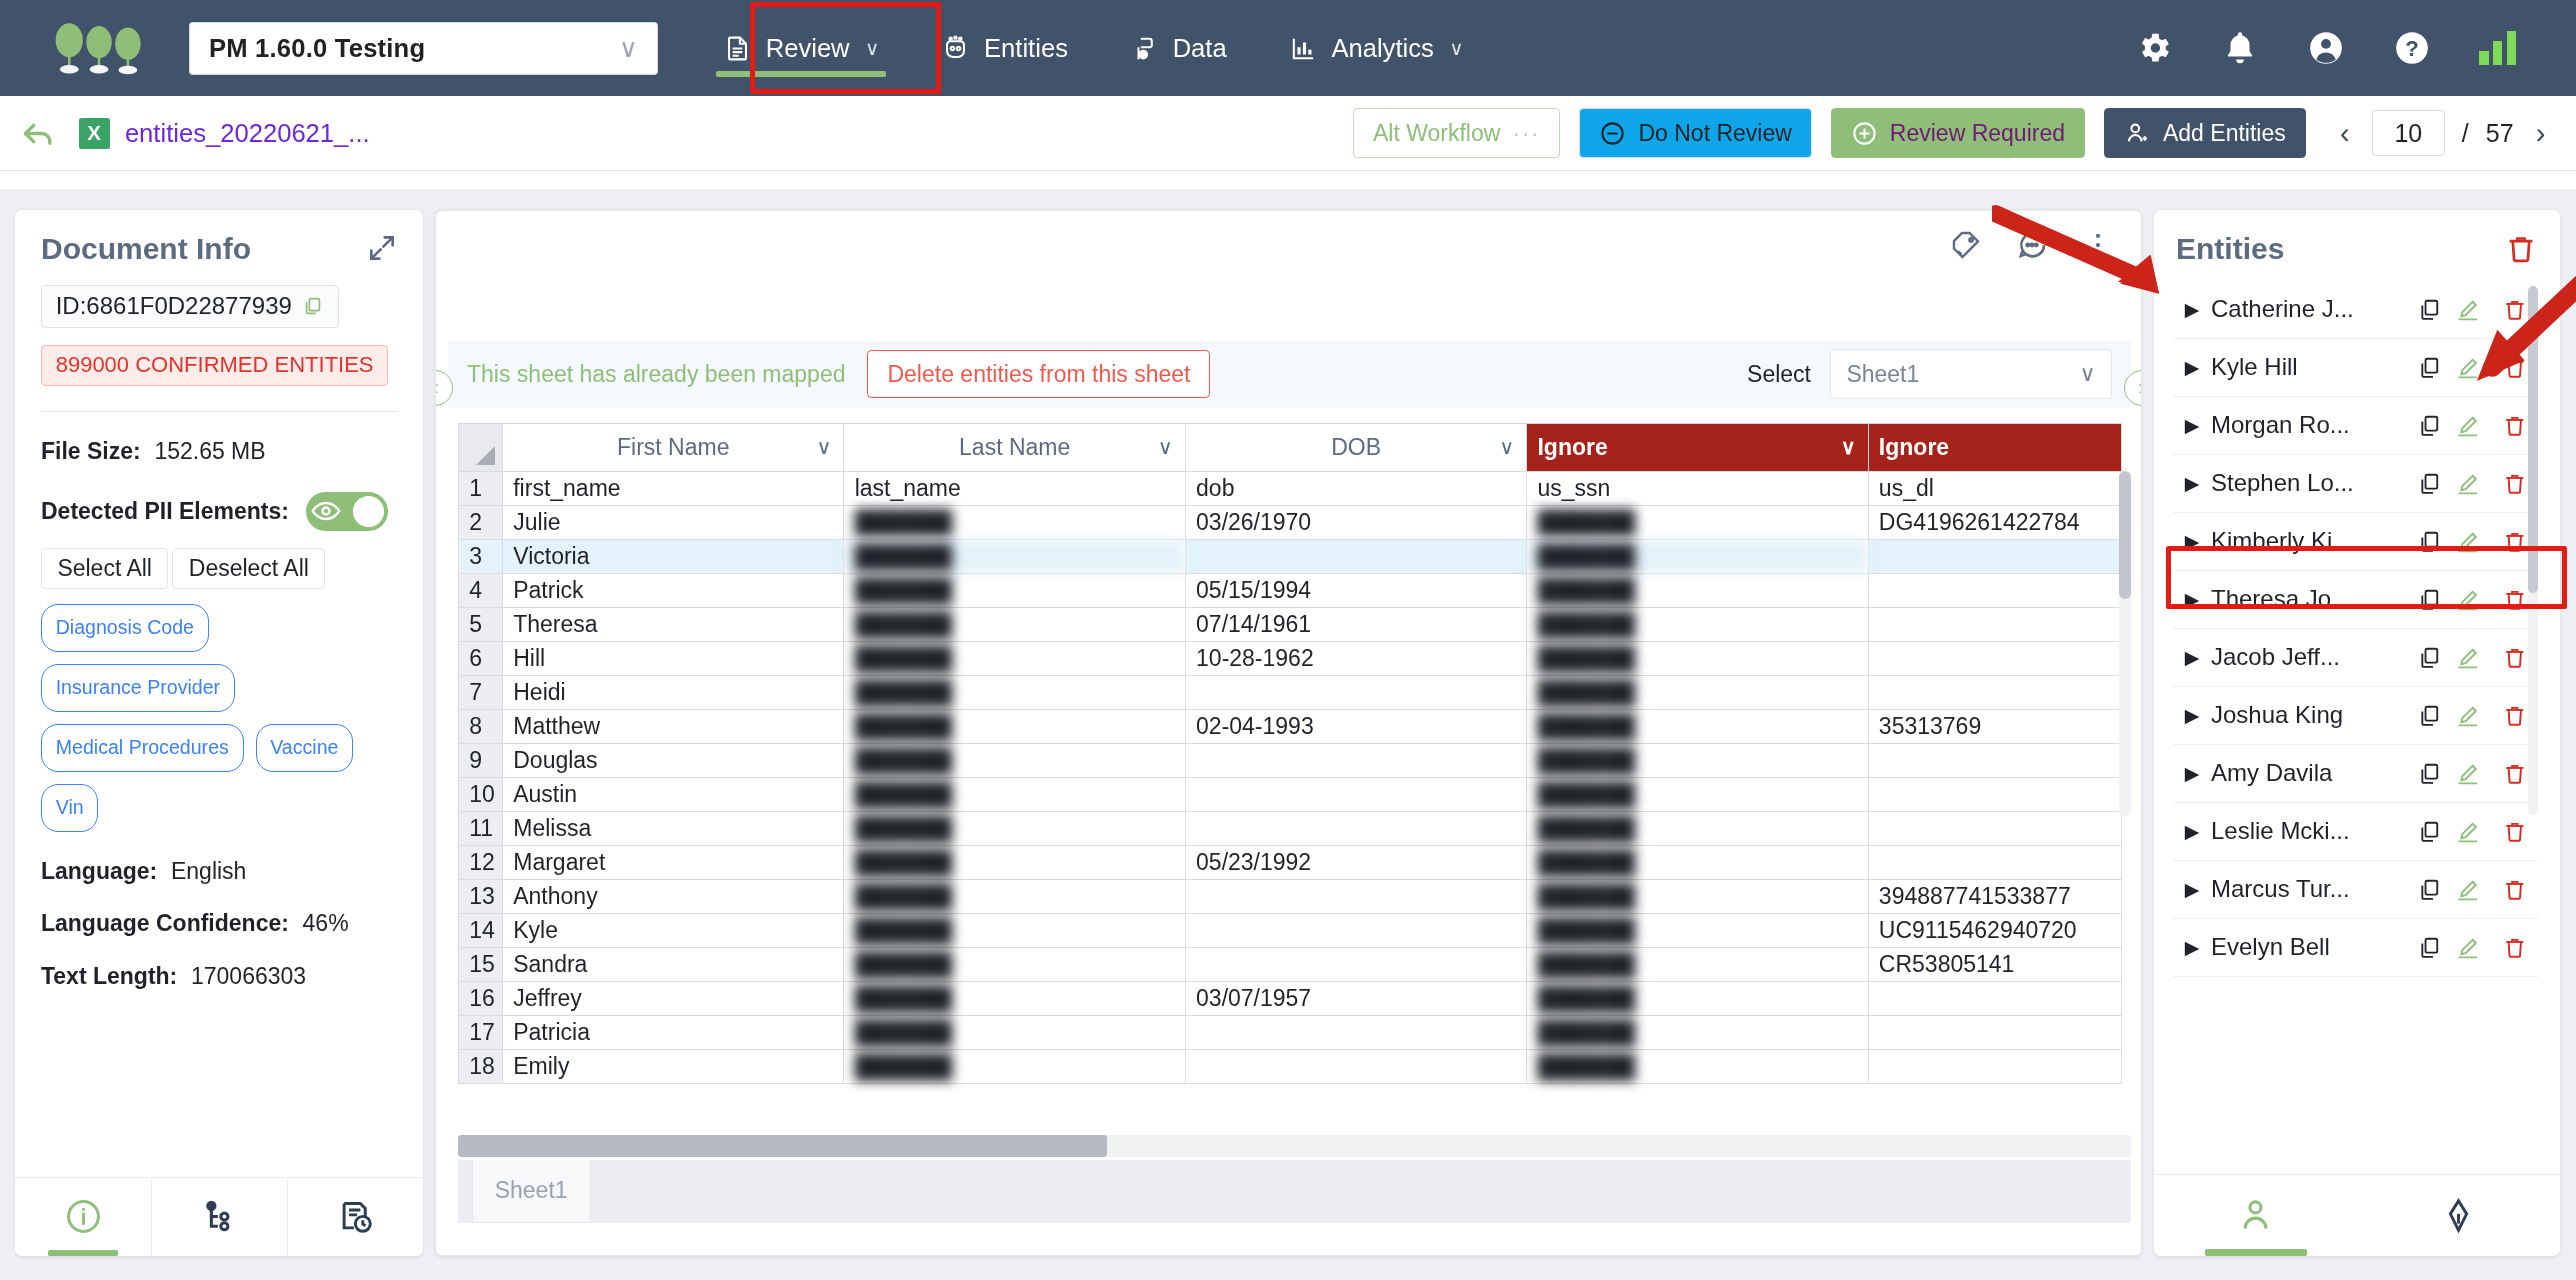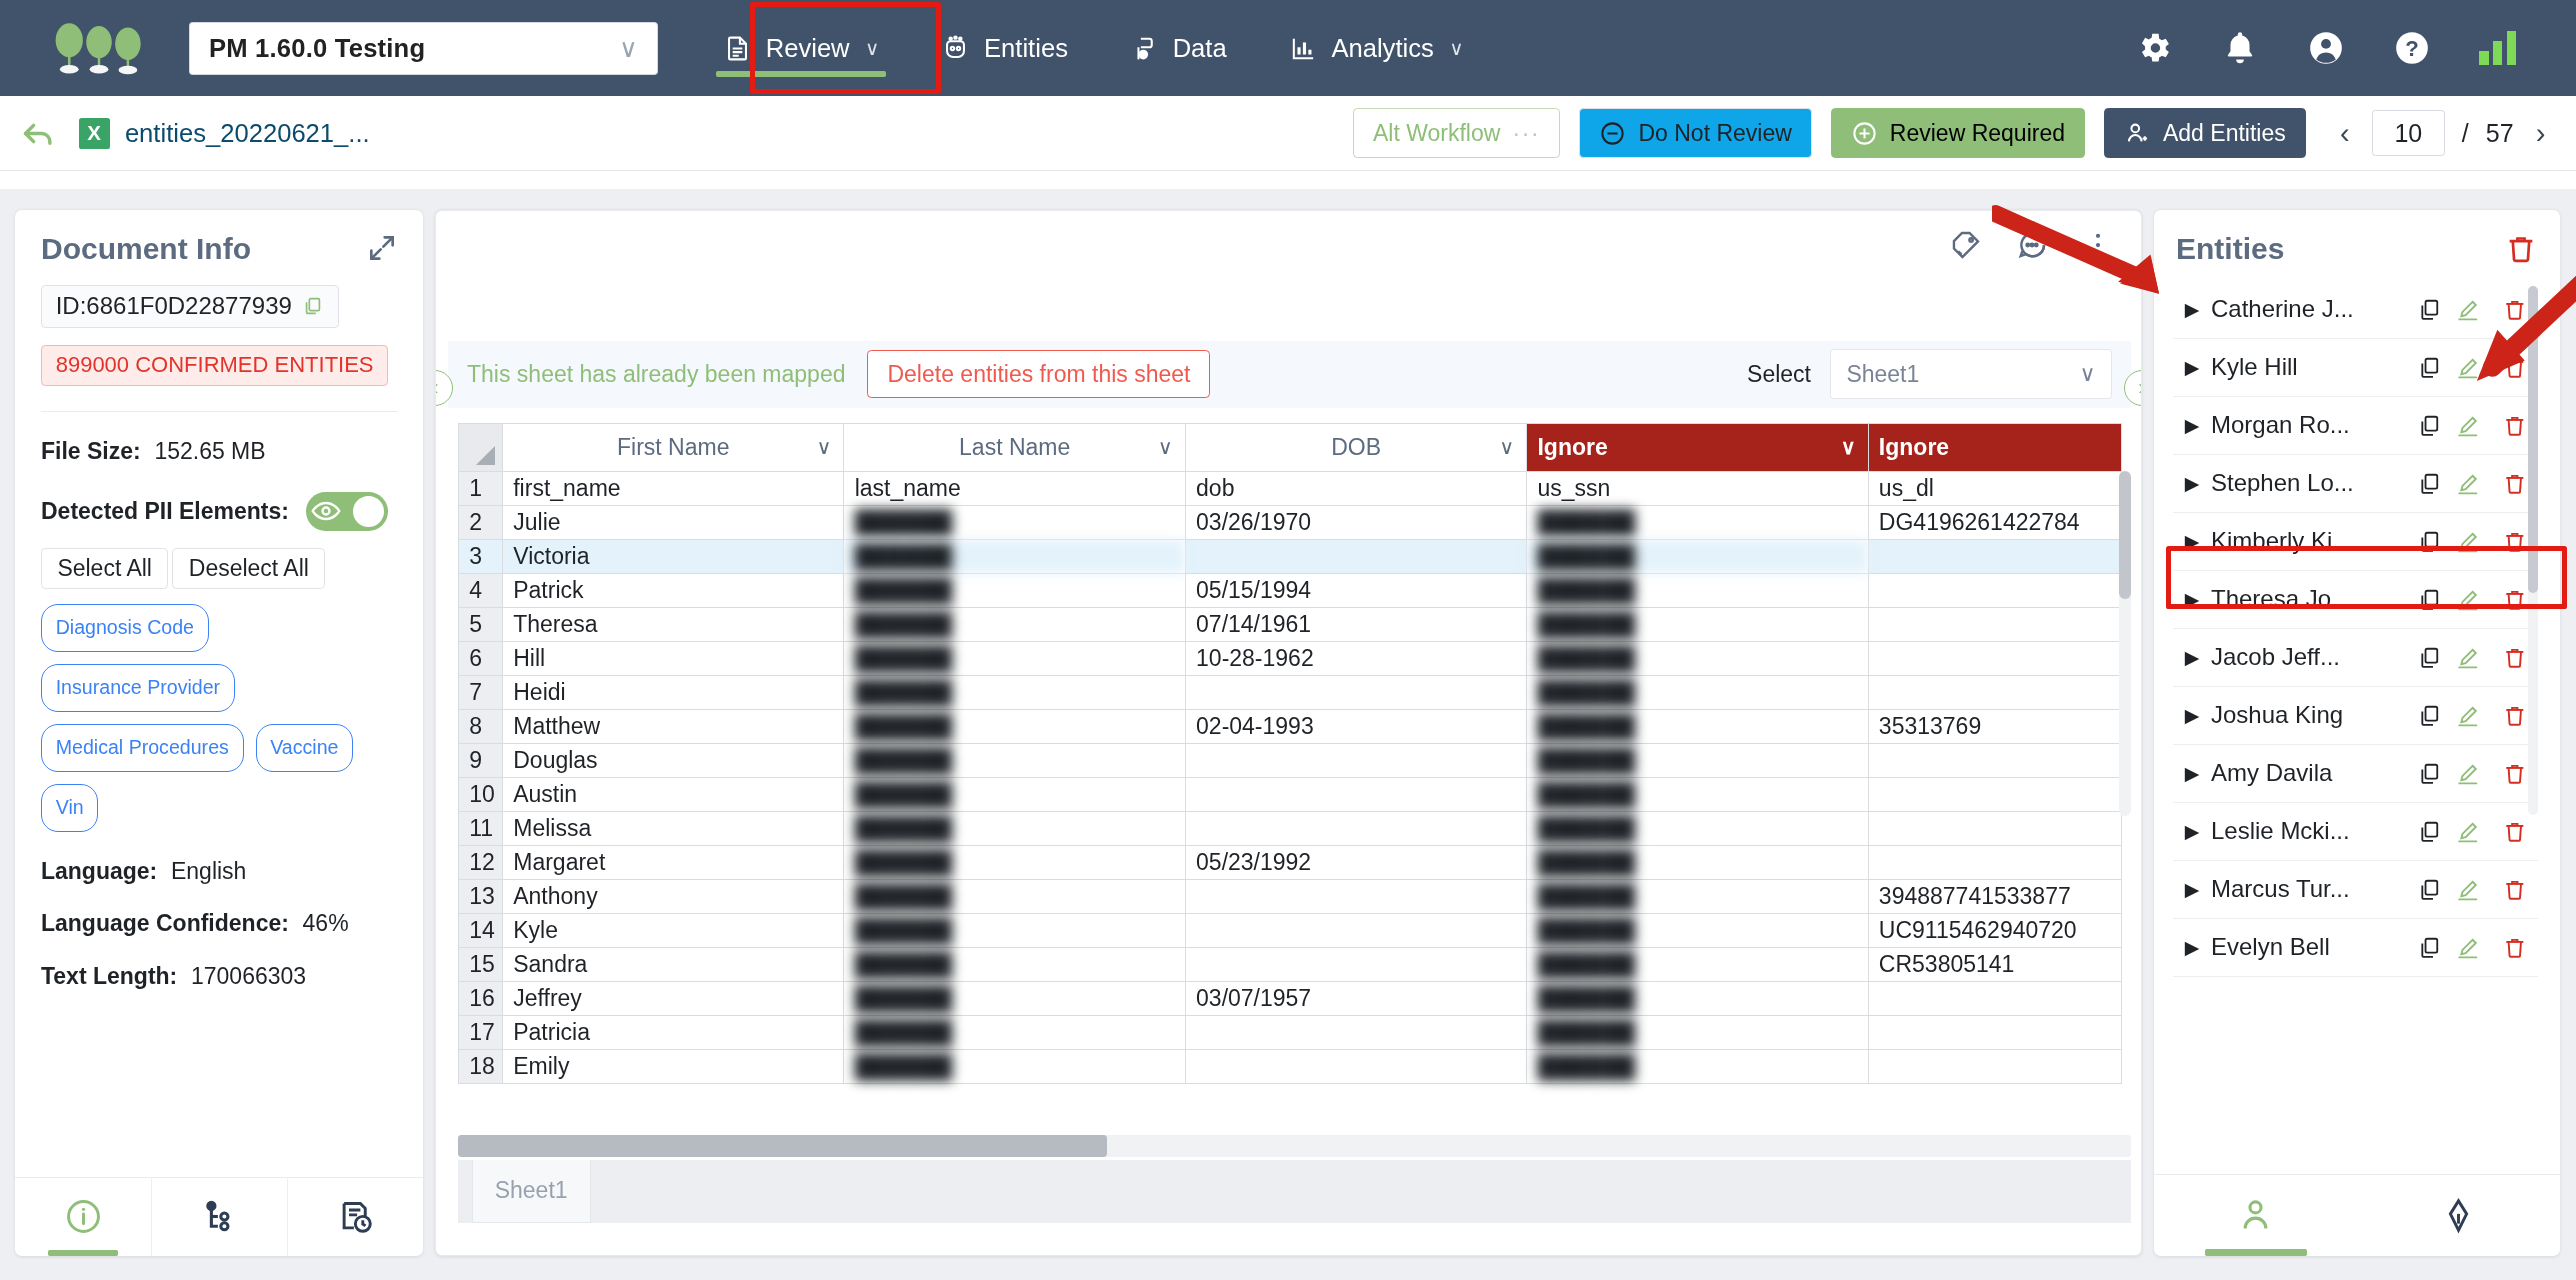--- a/index.html
+++ b/index.html
@@ -56,30 +56,30 @@
     background: #fff; border-bottom: 0.9px solid #e3e6ea;
     display: flex; align-items: center;
   }
   .back-arrow { margin-left: 19px; width: 39px; height: 39px; }
   .back-arrow svg { width: 39px; height: 39px; display: block; }
   .xls-badge {
     margin-left: 20.5px; width: 31px; height: 31px; background: #3aa366; color: #fff;
     font-size: 20.5px; font-weight: bold; display: flex; align-items: center;
     justify-content: center; border-radius: 2.6px;
   }
-  .doc-name { margin-left: 15.4px; font-size: 25.6px; color: #0c4a6e; }
+  .doc-name { margin-left: 15.4px; font-size: 25.6px; color: #6d28d9; }
   .sub-actions { margin-left: auto; display: flex; align-items: center; gap: 19px; margin-right: 25.6px; }
   .btn {
     height: 50px; border-radius: 4.3px; display: flex; align-items: center;
     gap: 12px; padding: 0 19px; font-size: 23px; white-space: nowrap;
   }
   .btn-altwf { border: 0.9px solid #c4d9b7; color: #8ebe77; background: #fff; }
   .btn-altwf .dots { color: #b9c2cc; letter-spacing: 1.7px; font-size: 23px; }
   .btn-donot { border: 0.9px solid #dfe3e8; color: #1f2328; background: #0ea5e9; }
-  .btn-review { background: #8ebe77; color: #000000; border: 0.9px solid #8ebe77; }
+  .btn-review { background: #8ebe77; color: #701a75; border: 0.9px solid #8ebe77; }
   .btn-add { background: #41526b; color: #fff; border: 0.9px solid #41526b; }
   .btn .ic { width: 27px; height: 27px; }
   .btn .ic svg { width: 27px; height: 27px; display: block; }
   .pager { display: flex; align-items: center; gap: 17px; font-size: 25px; color: #1f2328; margin-left: 10.2px; }
   .pager .arw { color: #3c4655; font-size: 29px; padding: 0 5.1px; }
   .page-box {
     border: 0.9px solid #d5d9e0; border-radius: 3.4px; width: 73px; height: 46px;
     display: flex; align-items: center; justify-content: center; font-size: 25px;
   }
 

